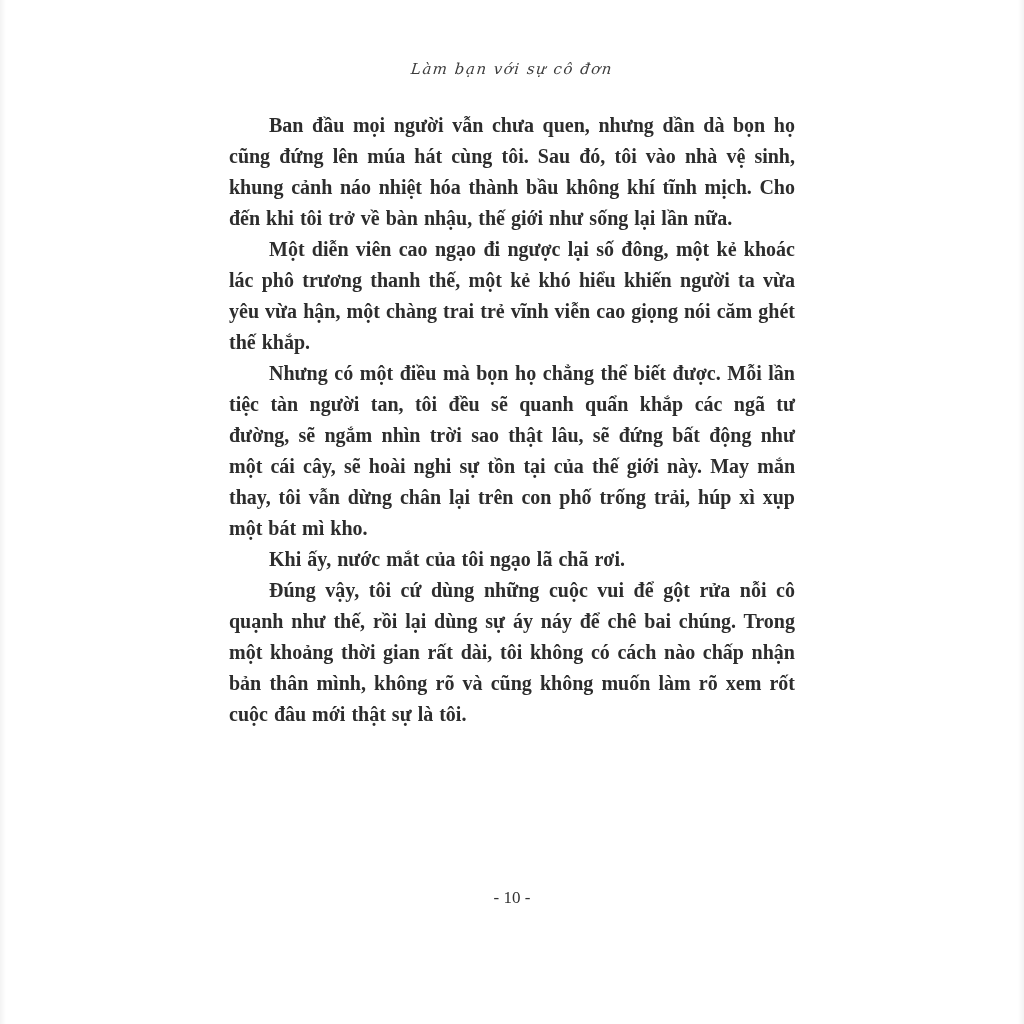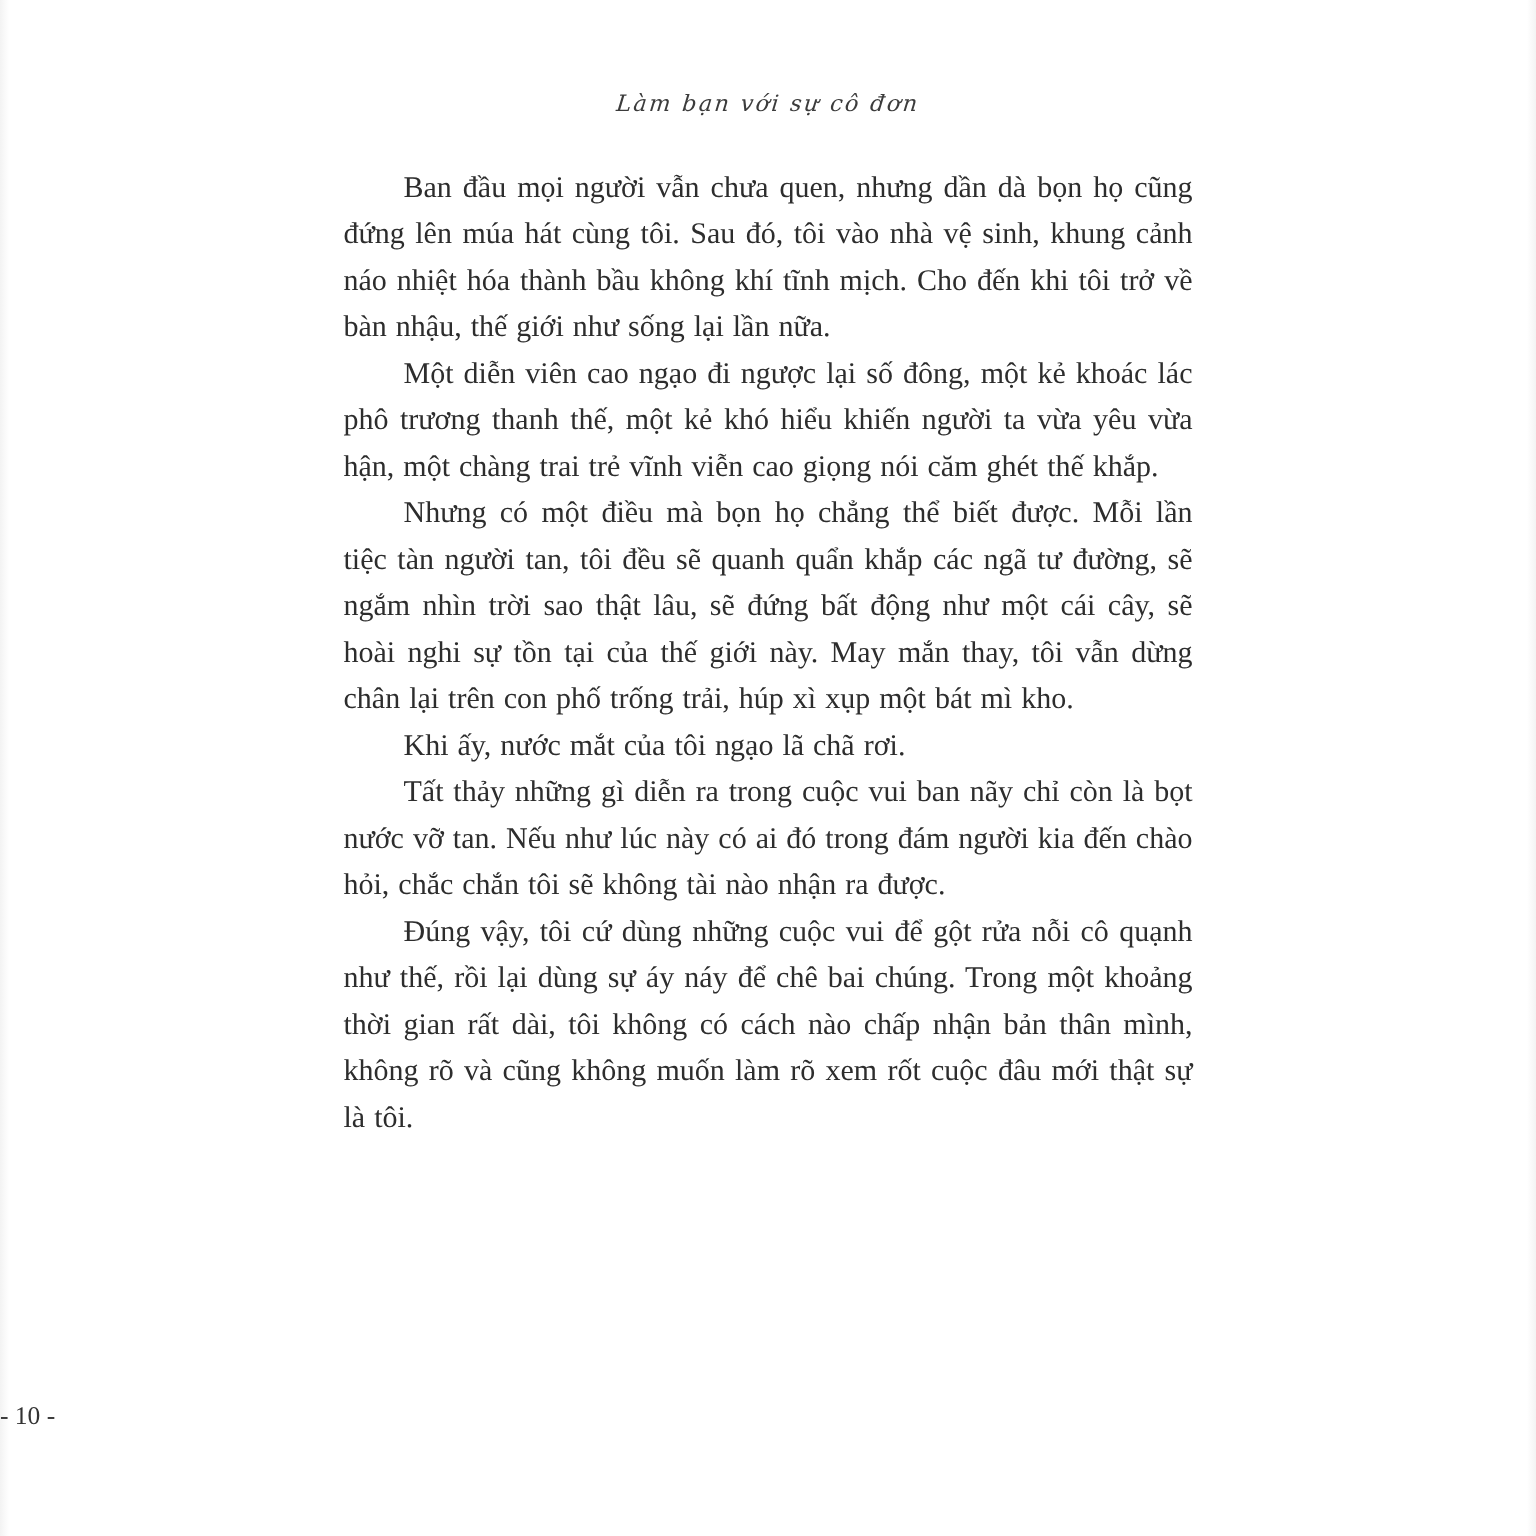--- a/index.html
+++ b/index.html
@@ -42,51 +42,52 @@
     color: #3c3c3c;
     transform: skewX(-6deg);
   }
 
   .text-column {
     position: absolute;
     top: 110px;
     left: 229px;
     width: 566px;
     text-align: justify;
+    font-weight: bold;
   }
   .text-column p {
     margin: 0;
     padding: 0;
     text-indent: 40px;
     font-size: 20px;
     line-height: 31px;
     color: #2d2d2d;
     word-spacing: 1px;
   }
 
   .page-number {
     position: absolute;
-    top: 934px;
+    top: 888px;
     left: 0;
     width: 100%;
+    text-align: center;
     font-size: 17px;
     color: #333333;
   }
 </style>
 </head>
 <body>
 
 <div class="page">
 
   <div class="running-head">Làm bạn với sự cô đơn</div>
 
   <div class="text-column">
     <p>Ban đầu mọi người vẫn chưa quen, nhưng dần dà bọn họ cũng đứng lên múa hát cùng tôi. Sau đó, tôi vào nhà vệ sinh, khung cảnh náo nhiệt hóa thành bầu không khí tĩnh mịch. Cho đến khi tôi trở về bàn nhậu, thế giới như sống lại lần nữa.</p>
     <p>Một diễn viên cao ngạo đi ngược lại số đông, một kẻ khoác lác phô trương thanh thế, một kẻ khó hiểu khiến người ta vừa yêu vừa hận, một chàng trai trẻ vĩnh viễn cao giọng nói căm ghét thế khắp.</p>
     <p>Nhưng có một điều mà bọn họ chẳng thể biết được. Mỗi lần tiệc tàn người tan, tôi đều sẽ quanh quẩn khắp các ngã tư đường, sẽ ngắm nhìn trời sao thật lâu, sẽ đứng bất động như một cái cây, sẽ hoài nghi sự tồn tại của thế giới này. May mắn thay, tôi vẫn dừng chân lại trên con phố trống trải, húp xì xụp một bát mì kho.</p>
     <p>Khi ấy, nước mắt của tôi ngạo lã chã rơi.</p>
-    <p>Tất thảy những gì diễn ra trong cuộc vui ban nãy chỉ còn là bọt nước vỡ tan. Nếu như lúc này có ai đó trong đám người kia đến chào hỏi, chắc chắn tôi sẽ không tài nào nhận ra được.</p>
     <p>Đúng vậy, tôi cứ dùng những cuộc vui để gột rửa nỗi cô quạnh như thế, rồi lại dùng sự áy náy để chê bai chúng. Trong một khoảng thời gian rất dài, tôi không có cách nào chấp nhận bản thân mình, không rõ và cũng không muốn làm rõ xem rốt cuộc đâu mới thật sự là tôi.</p>
   </div>
 
   <div class="page-number">- 10 -</div>
 
 </div>
 
 </body></html>

